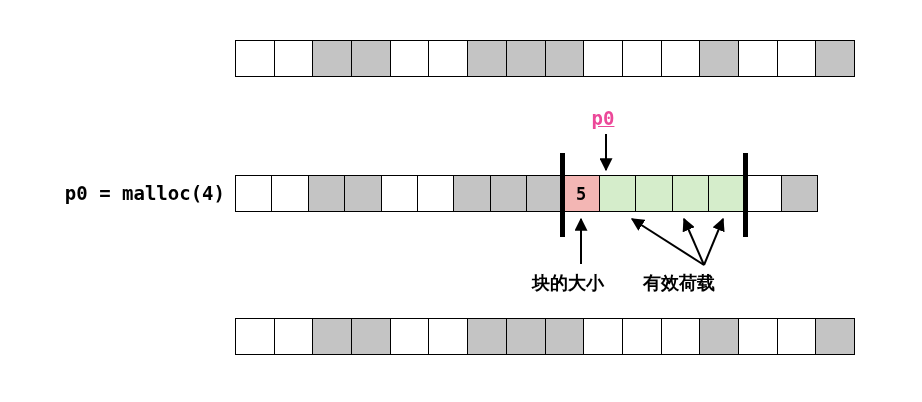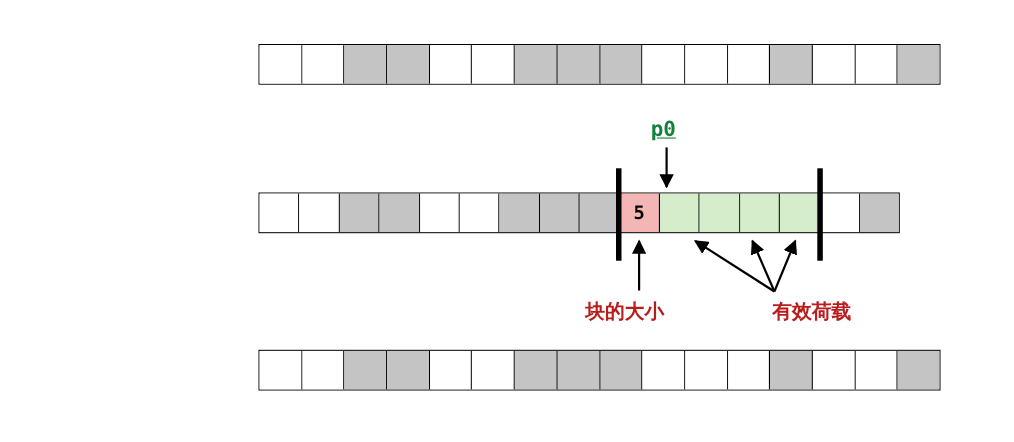--- a/index.html
+++ b/index.html
@@ -54,34 +54,34 @@
 
   .p0-label {
     position: absolute;
     left: 579px;
     top: 107px;
     width: 48px;
     text-align: center;
     font-family: "DejaVu Sans Mono", monospace;
     font-weight: bold;
     font-size: 19px;
-    color: #15803d;
+    color: #ec4899;
     text-decoration: underline;
   }
 
   .cn-label {
     position: absolute;
     font-weight: bold;
     font-size: 18px;
     text-align: center;
-    color: #b91c1c;
+    color: #000000;
     font-family: "DejaVu Sans", sans-serif;
   }
   .size-label    { left: 498px; top: 271px; width: 140px; }
-  .payload-label { left: 668px; top: 271px; width: 140px; }
+  .payload-label { left: 609px; top: 271px; width: 140px; }
 
   .thick-bar {
     position: absolute;
     width: 5px;
     height: 84px;
     top: 153px;
     background: #000;
   }
   .bar-left  { left: 560px; }
   .bar-right { left: 743px; }
@@ -110,20 +110,21 @@
       <div class="cell" style="background: rgb(196, 196, 196);"></div>
       <div class="cell" style="background: rgb(255, 255, 255);"></div>
       <div class="cell" style="background: rgb(255, 255, 255);"></div>
       <div class="cell" style="background: rgb(255, 255, 255);"></div>
       <div class="cell" style="background: rgb(196, 196, 196);"></div>
       <div class="cell" style="background: rgb(255, 255, 255);"></div>
       <div class="cell" style="background: rgb(255, 255, 255);"></div>
       <div class="cell" style="background: rgb(196, 196, 196);"></div>
     </div>
 
+  <div class="code-label malloc-label">p0 = malloc(4)</div>
   <div class="mem-row row-after-malloc">
       <div class="cell" style="background: rgb(255, 255, 255);"></div>
       <div class="cell" style="background: rgb(255, 255, 255);"></div>
       <div class="cell" style="background: rgb(196, 196, 196);"></div>
       <div class="cell" style="background: rgb(196, 196, 196);"></div>
       <div class="cell" style="background: rgb(255, 255, 255);"></div>
       <div class="cell" style="background: rgb(255, 255, 255);"></div>
       <div class="cell" style="background: rgb(196, 196, 196);"></div>
       <div class="cell" style="background: rgb(196, 196, 196);"></div>
       <div class="cell" style="background: rgb(196, 196, 196);"></div>

